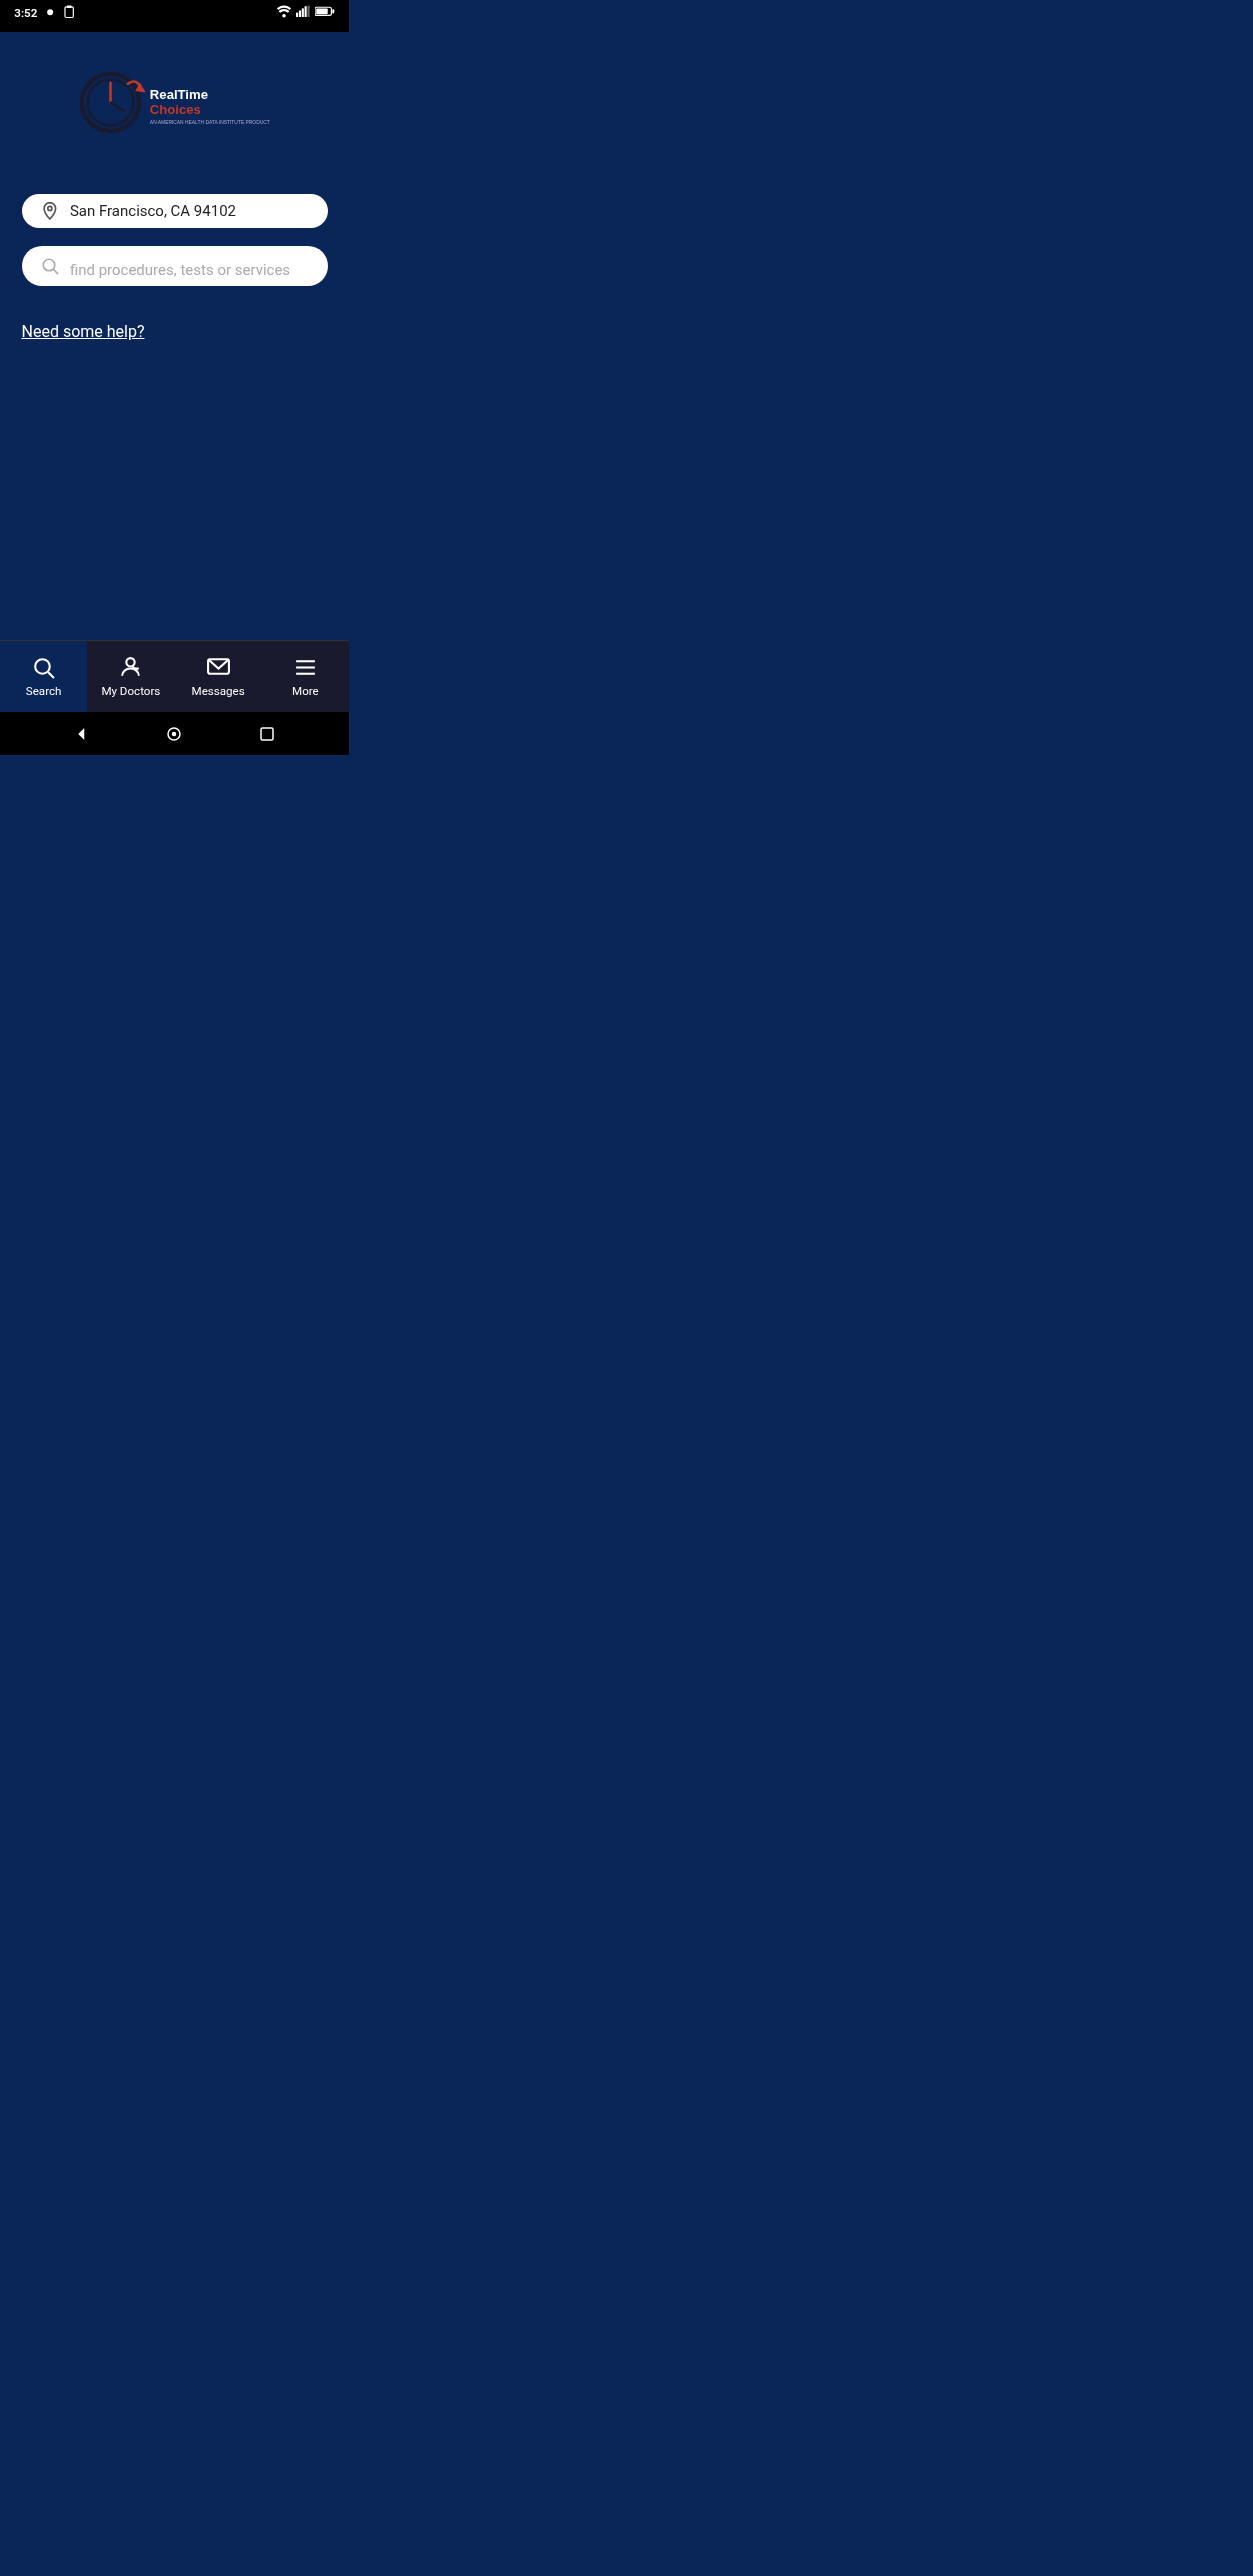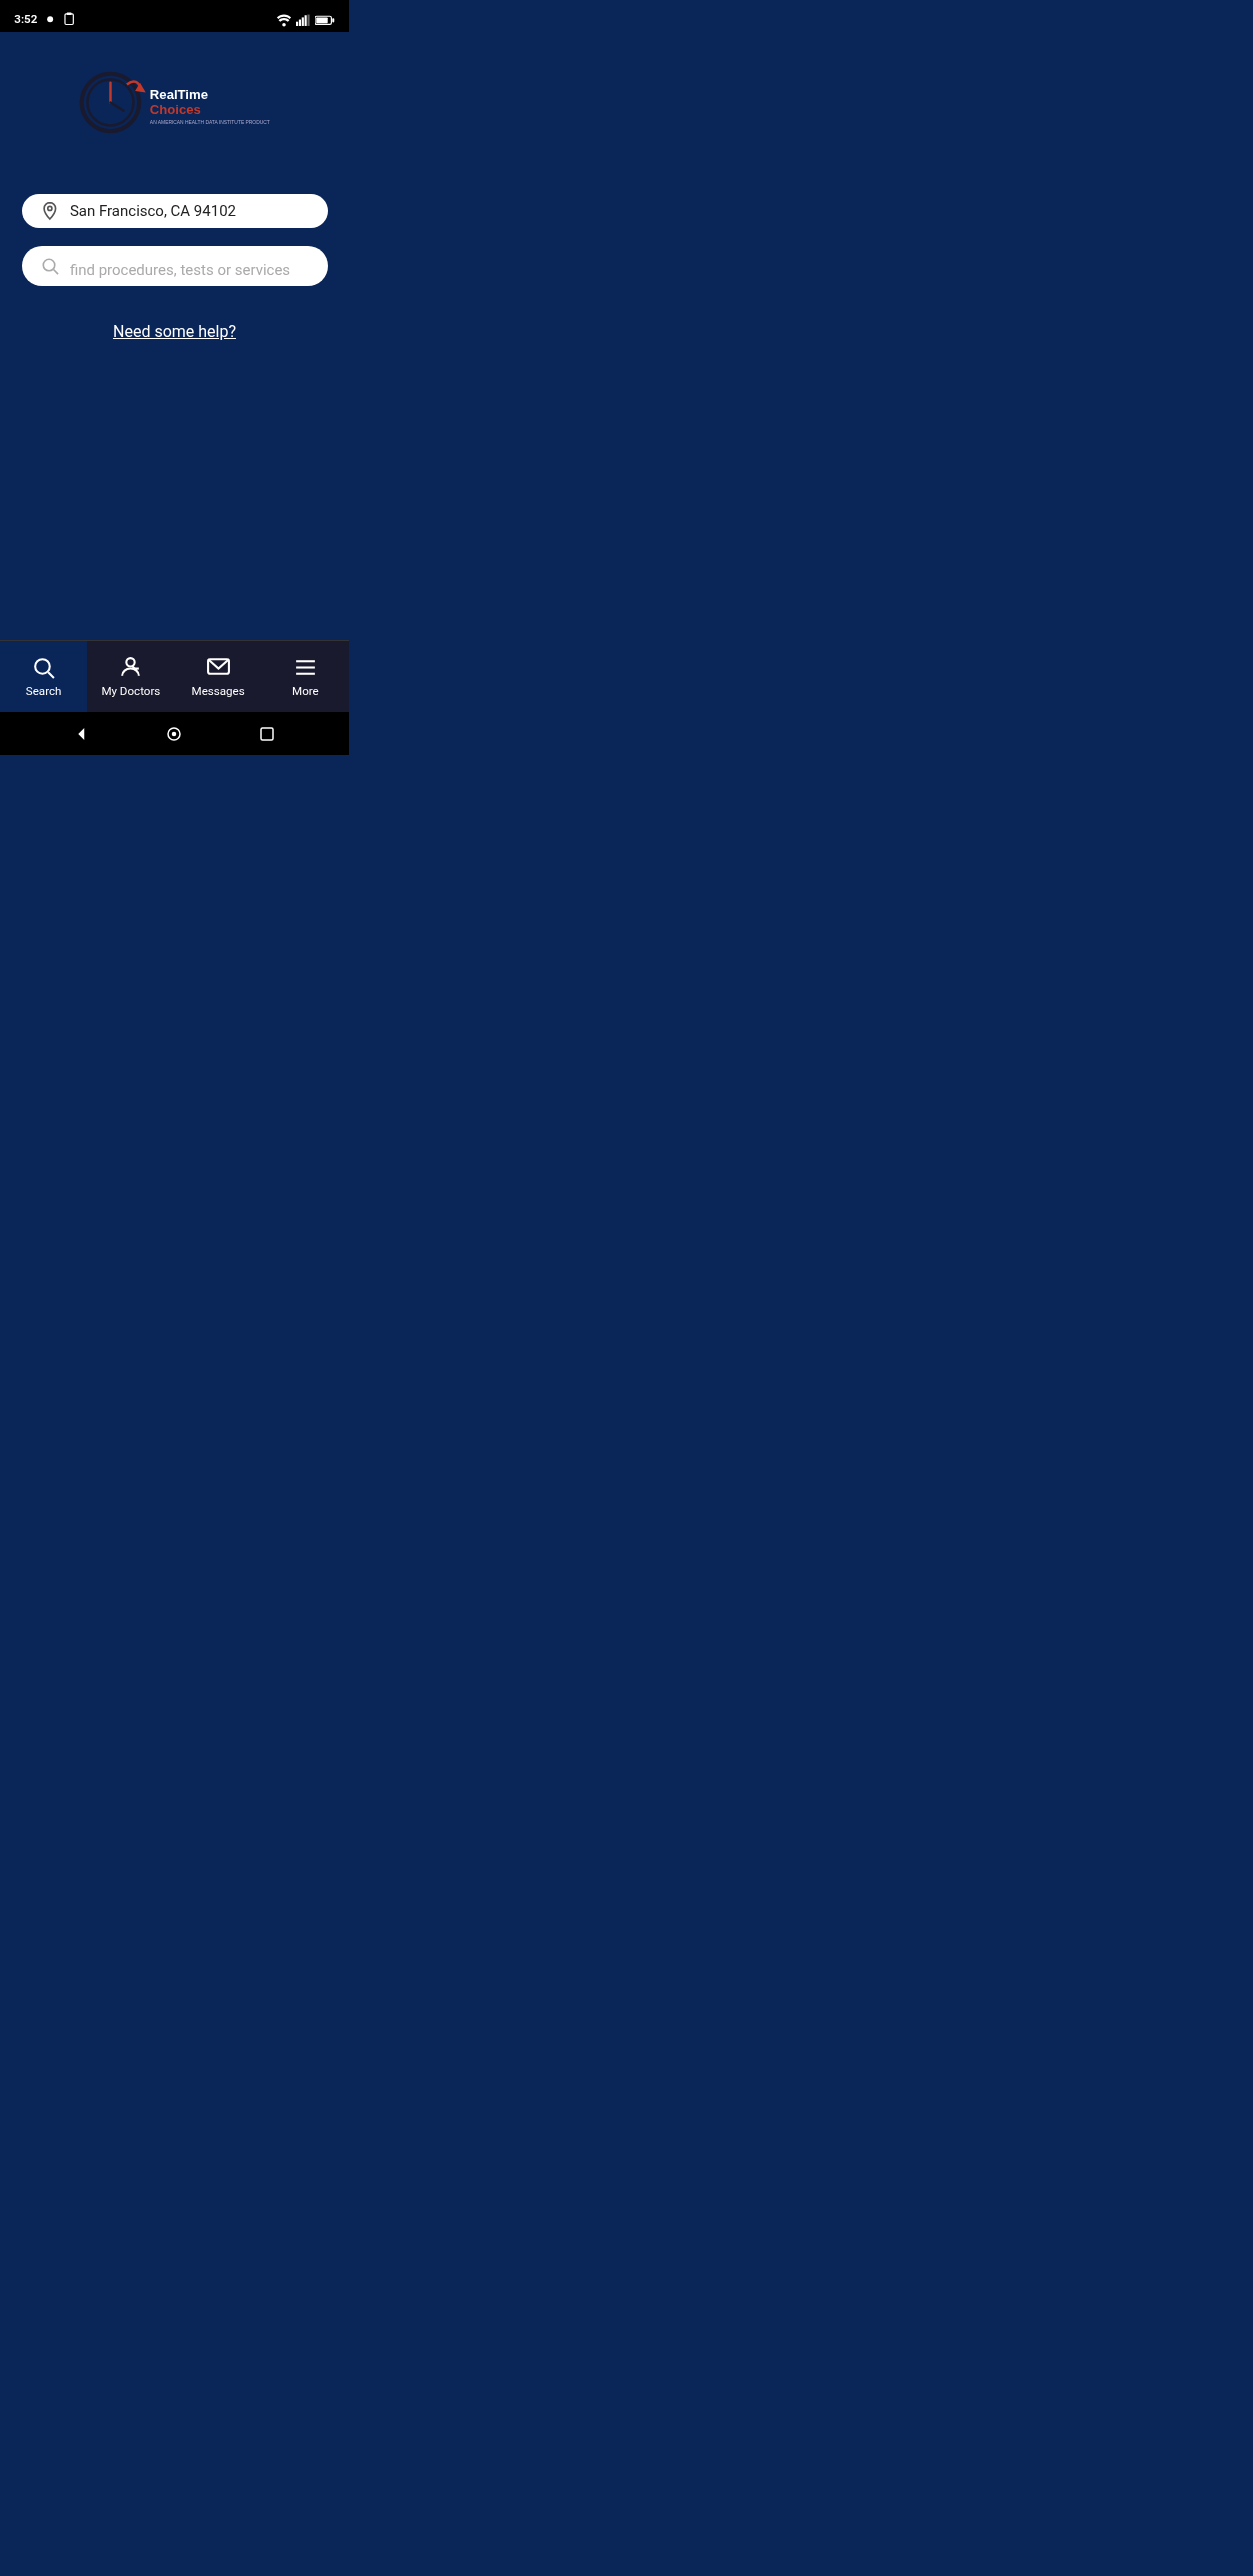--- a/index.html
+++ b/index.html
@@ -19,21 +19,21 @@
       overflow-x: hidden;
       position: relative;
     }
 
     
     .status-bar {
       background-color: #000;
       color: #fff;
       display: flex;
       justify-content: space-between;
-      align-items: flex-end;
+      align-items: flex-start;
       padding: 5.4px 14.3px;
       font-size: 11.6px;
       font-weight: 600;
       height: 32px;
     }
 
     .status-bar-left {
       display: flex;
       align-items: center;
       gap: 5.4px;
@@ -44,21 +44,20 @@
       align-items: center;
       gap: 4.5px;
     }
 
     
     .main-content {
       flex: 1;
       background-color: #0a2558;
       display: flex;
       flex-direction: column;
-      align-items: center;
       padding: 36px 21.5px 18px;
     }
 
     
     .logo-container {
       margin-bottom: 54px;
       display: flex;
       justify-content: center;
     }
 

